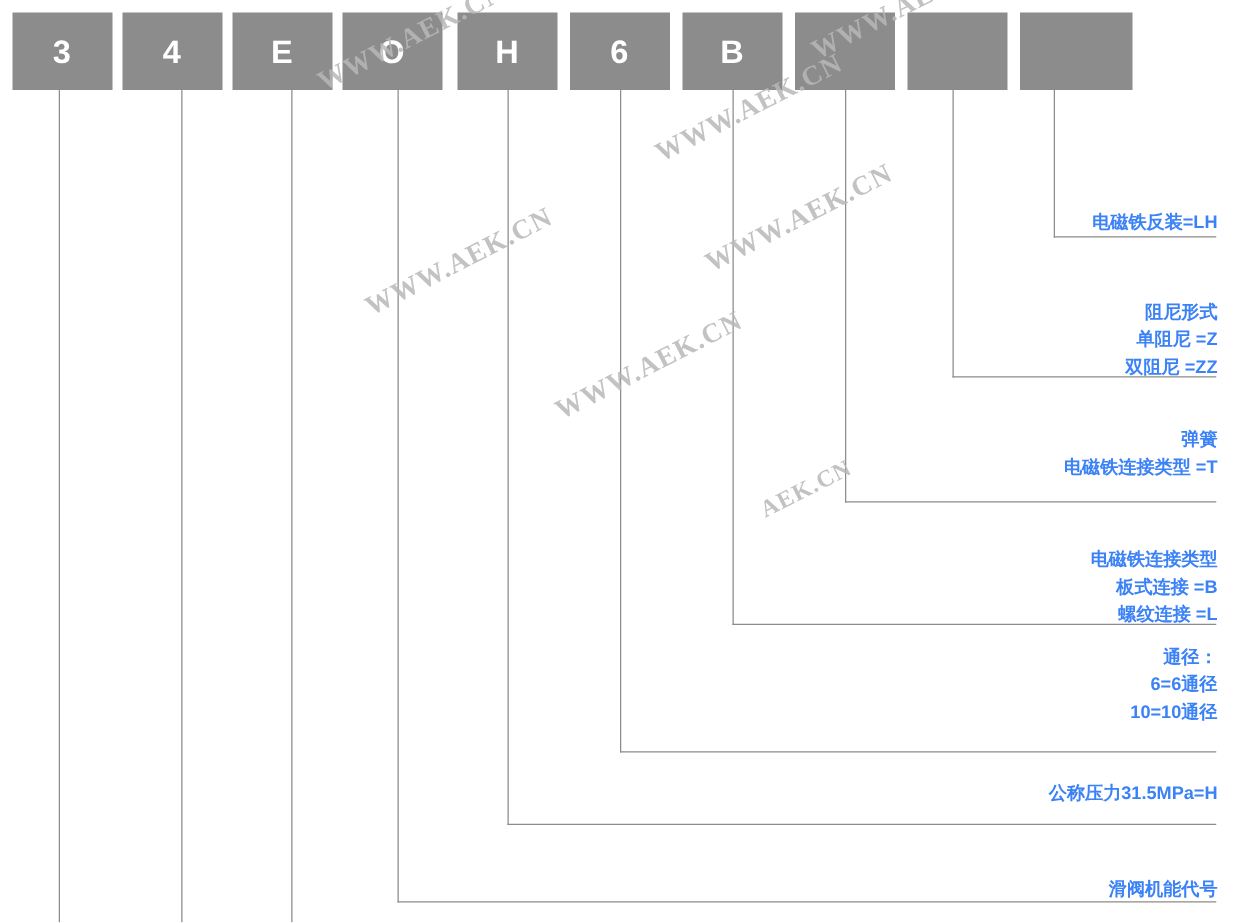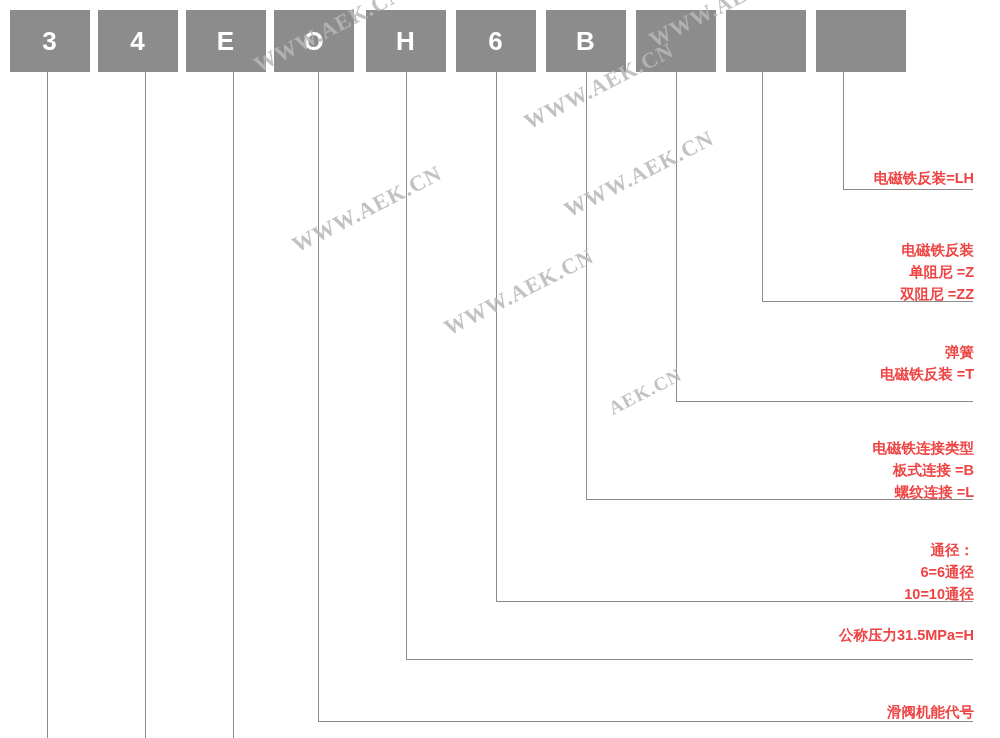--- a/index.html
+++ b/index.html
@@ -42,21 +42,21 @@
     border-left: 1px solid #8c8c8c;
     border-bottom: 1px solid #8c8c8c;
     box-sizing: border-box;
   }
 
   
   .note {
     position: absolute;
     right: 26px;
     text-align: right;
-    color: #ef4444;
+    color: #3b82f6;
     font-size: 14.5px;
     font-weight: bold;
     line-height: 1.5;
     white-space: pre-line;
   }
 
   
   .wm {
     position: absolute;
     color: #b8b8b8;
@@ -100,29 +100,29 @@
 
   <div class="elbow" style="left:406px; top:72px; width:567px; height:588px;"></div>
 
   <div class="elbow" style="left:318px; top:72px; width:655px; height:650px;"></div>
 
   <div class="vline" style="left:47px;  top:72px; height:666px;"></div>
   <div class="vline" style="left:145px; top:72px; height:666px;"></div>
   <div class="vline" style="left:233px; top:72px; height:666px;"></div>
 
   <div class="note" style="top:168px;">电磁铁反装=LH</div>
-  <div class="note" style="top:240px;">电磁铁反装
+  <div class="note" style="top:240px;">阻尼形式
 单阻尼   =Z
 双阻尼   =ZZ</div>
   <div class="note" style="top:342px;">弹簧
-电磁铁反装 =T</div>
+电磁铁连接类型 =T</div>
   <div class="note" style="top:438px;text-align:right;">电磁铁连接类型
 板式连接  =B
 螺纹连接  =L</div>
-  <div class="note" style="top:540px;">通径：
+  <div class="note" style="top:516px;">通径：
 6=6通径
 10=10通径</div>
   <div class="note" style="top:625px;">公称压力31.5MPa=H</div>
   <div class="note" style="top:702px;">滑阀机能代号</div>
 
   <div class="wm" style="left:250px; top:55px;  transform:rotate(-27deg);">WWW.AEK.CN</div>
   <div class="wm" style="left:520px; top:112px; transform:rotate(-27deg);">WWW.AEK.CN</div>
   <div class="wm" style="left:645px; top:30px;  transform:rotate(-27deg);">WWW.AEK.CN</div>
   <div class="wm" style="left:288px; top:235px; transform:rotate(-27deg);">WWW.AEK.CN</div>
   <div class="wm" style="left:440px; top:318px; transform:rotate(-27deg);">WWW.AEK.CN</div>

